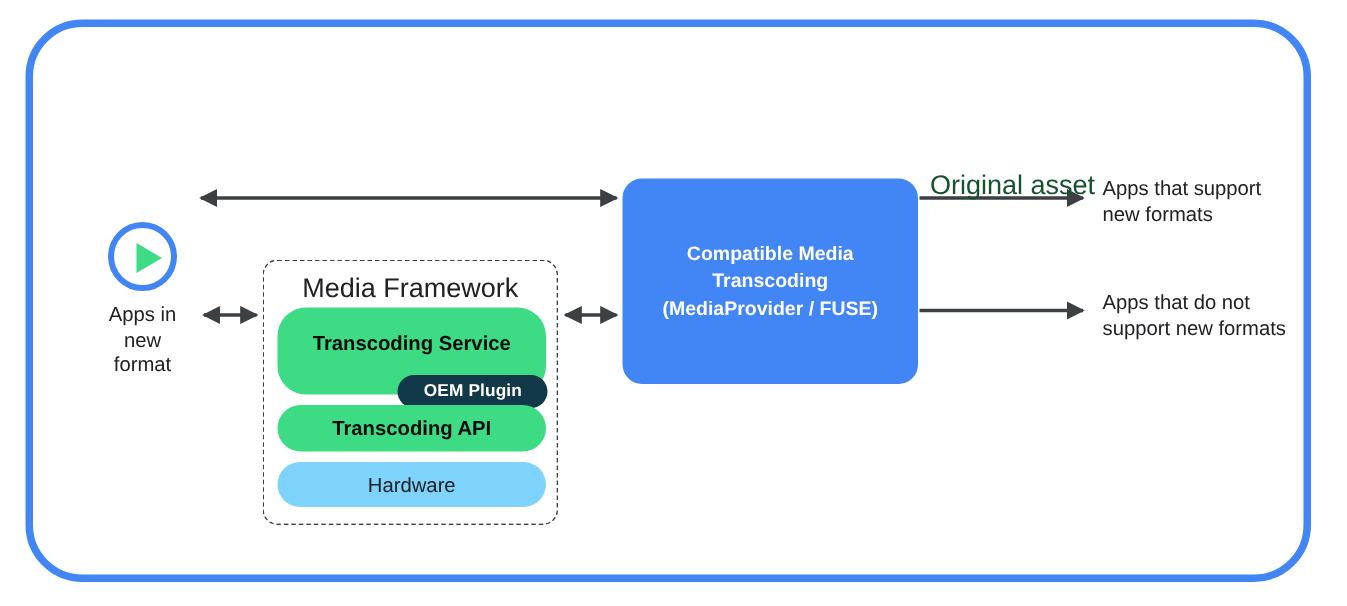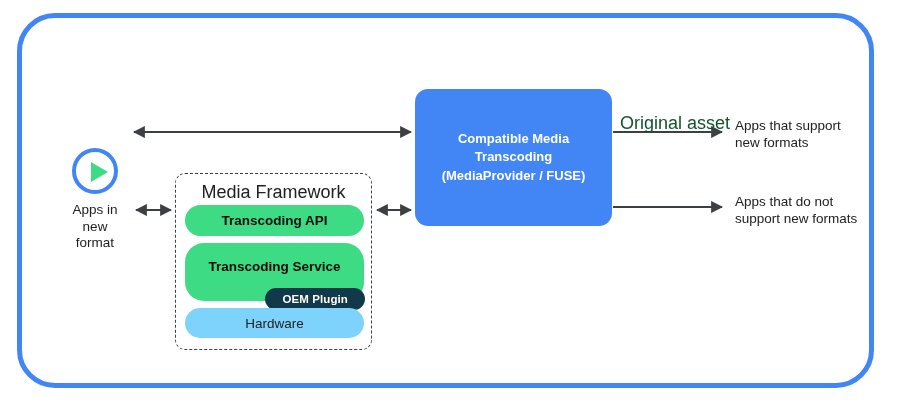--- a/index.html
+++ b/index.html
@@ -148,21 +148,21 @@
     background: #7dd3fc;
     color: #202124;
     font-weight: normal;
     font-size: 13.5px;
   }
 
   
   .cmt-box {
     position: absolute;
     left: 415px;
-    top: 89px;
+    top: 119px;
     width: 197px;
     height: 137px;
     background: #4285f4;
     border-radius: 13px;
     display: flex;
     align-items: center;
     justify-content: center;
     text-align: center;
     color: #ffffff;
     font-weight: bold;
@@ -226,26 +226,26 @@
       <div class="play-triangle"></div>
     </div>
     <div class="video-label">Apps in
 new
 format</div>
   </div>
 
   <div class="framework-box">
     <div class="framework-title">Media Framework</div>
     <div class="stack">
-      <div class="layer layer-api">
-        <span>Transcoding API</span>
-      </div>
       <div class="layer layer-service">
         <span>Transcoding Service</span>
         <span class="oem-pill">OEM Plugin</span>
+      </div>
+      <div class="layer layer-api">
+        <span>Transcoding API</span>
       </div>
       <div class="layer layer-hw">
         <span>Hardware</span>
       </div>
     </div>
   </div>
 
   <div class="cmt-box">
     <span>Compatible Media
 Transcoding

